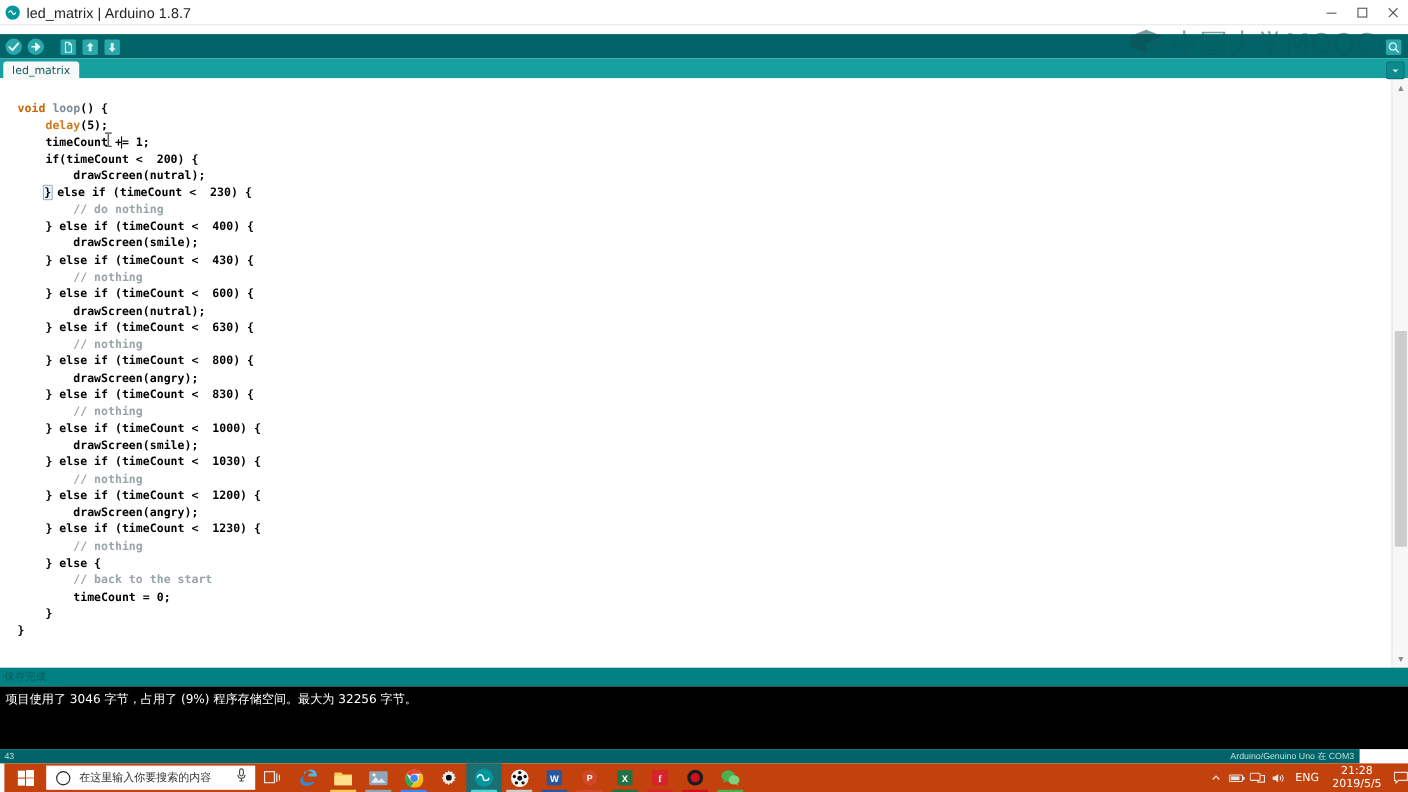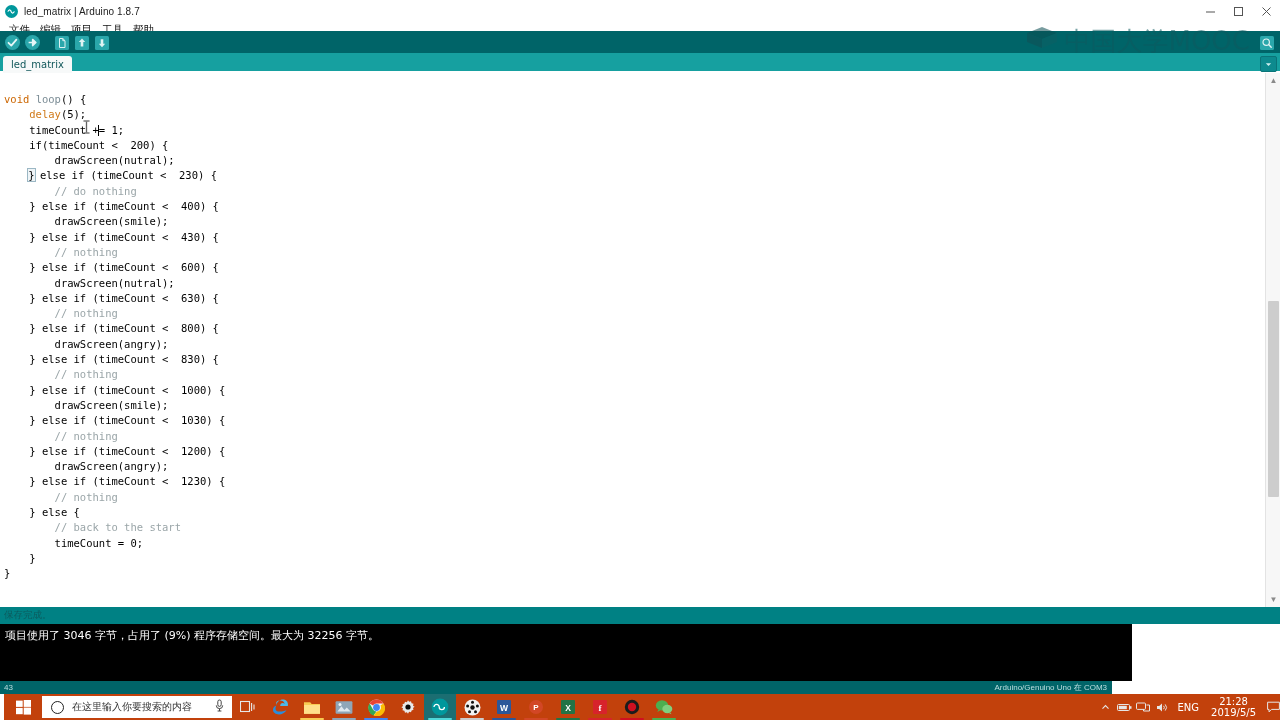--- a/index.html
+++ b/index.html
@@ -16,21 +16,21 @@
     position:absolute;left:0;top:0;width:1280px;height:22px;
     background:#ffffff;border-bottom:1px solid #e8e8e8;
     display:flex;align-items:center;
   }
   .title-icon{
     width:13px;height:13px;margin-left:5px;margin-right:6px;border-radius:50%;
     background:#00979c;display:flex;align-items:center;justify-content:center;
     flex:none;
   }
   .title-icon svg{display:block;}
-  .title-text{font-size:10px;color:#222;letter-spacing:.1px;}
+  .title-text{font-size:13px;color:#222;letter-spacing:.1px;}
   .win-btns{position:absolute;right:0;top:0;height:22px;display:flex;}
   .win-btn{width:28px;height:22px;display:flex;align-items:center;justify-content:center;}
   .win-btn svg{display:block;}
 
   
   .menubar{
     position:absolute;left:0;top:22px;width:1280px;height:15px;
     background:#ffffff;display:flex;align-items:center;padding-left:4px;
     box-sizing:border-box;
   }
@@ -78,22 +78,22 @@
     font-family:"DejaVu Sans","Liberation Sans",sans-serif;
   }
   .tab-menu-btn{
     position:absolute;right:3px;top:3px;width:15px;height:14px;
     background:#0d8a8e;border:1px solid #0a7478;border-radius:2px;
     display:flex;align-items:center;justify-content:center;
   }
 
   
   .editor{
-    position:absolute;left:0;top:73px;width:1048px;height:534px;
-    background:#ffffff;overflow:hidden;
+    position:absolute;left:12px;top:73px;width:1048px;height:534px;
+    background:#ffffff;overflow:hidden;font-weight:bold;
   }
   .code{
     position:absolute;left:0;top:0;width:1264px;
     font-family:"DejaVu Sans Mono","Liberation Mono",monospace;
     font-size:10.5px;line-height:15.3px;white-space:pre;
     color:#000000;padding-top:19px;box-sizing:border-box;
   }
   .code .ln{height:15.3px;padding-left:4px;}
   .kw{color:#cc6600;}
   .kw2{color:#d07a1a;}
@@ -129,31 +129,31 @@
     position:absolute;left:0;top:607px;width:1280px;height:17px;
     background:#008184;display:flex;align-items:center;
   }
   .statusstrip .st-text{
     font-size:9.5px;color:#0b5b5e;padding-left:4px;
     font-family:"DejaVu Sans","Liberation Sans",sans-serif;
   }
 
   
   .console{
-    position:absolute;left:0;top:624px;width:1132px;height:57px;
+    position:absolute;left:0;top:624px;width:1280px;height:57px;
     background:#000000;padding:4px 5px 0 5px;box-sizing:border-box;
   }
   .console-line{
     font-size:11px;color:#ffffff;line-height:15px;
     font-family:"DejaVu Sans","Liberation Sans",sans-serif;white-space:pre;
   }
 
   
   .bottombar{
-    position:absolute;left:0;top:681px;width:1112px;height:13px;
+    position:absolute;left:0;top:681px;width:1236px;height:13px;
     background:#006468;display:flex;align-items:center;
   }
   .bb-left{font-size:8px;color:#bcdedf;padding-left:4px;}
   .bb-right{
     position:absolute;right:5px;font-size:8px;color:#bcdedf;
   }
 
   
   .taskbar{
     position:absolute;left:4px;top:694px;width:1280px;height:26px;
@@ -223,27 +223,20 @@
           </svg>
       </div>
       <div class="win-btn close">
         <svg width="11" height="11" viewBox="0 0 11 11">
             <path d="M1.5 1.5 L9.5 9.5 M9.5 1.5 L1.5 9.5" stroke="#555" stroke-width="1"></path>
           </svg>
       </div>
     </div>
   </div>
 
-  <div class="menubar">
-    <div class="menu-item">文件</div>
-    <div class="menu-item">编辑</div>
-    <div class="menu-item">项目</div>
-    <div class="menu-item">工具</div>
-    <div class="menu-item">帮助</div>
-  </div>
 
   <div class="toolbar">
     <div class="tb-icons">
       <div class="tb-btn">
         <svg width="17" height="17" viewBox="0 0 17 17">
           <circle cx="8.5" cy="8.5" r="7.5" fill="#2aa7ab"></circle>
           <path d="M4.5 8.8 L7.3 11.6 L12.4 5.6" fill="none" stroke="#e6f7f7" stroke-width="1.8" stroke-linecap="round" stroke-linejoin="round"></path>
         </svg>
       </div>
       <div class="tb-btn">

